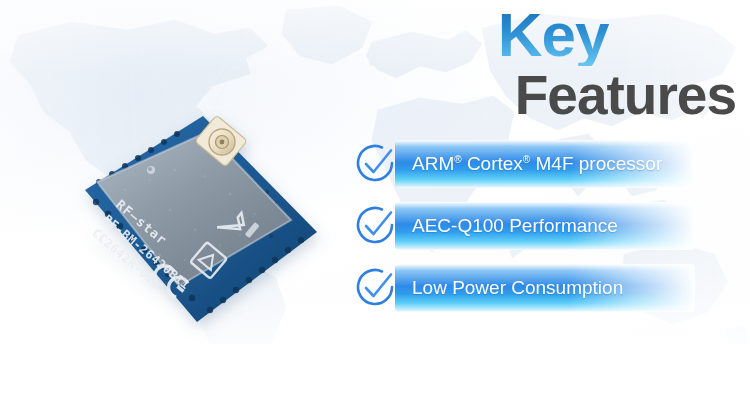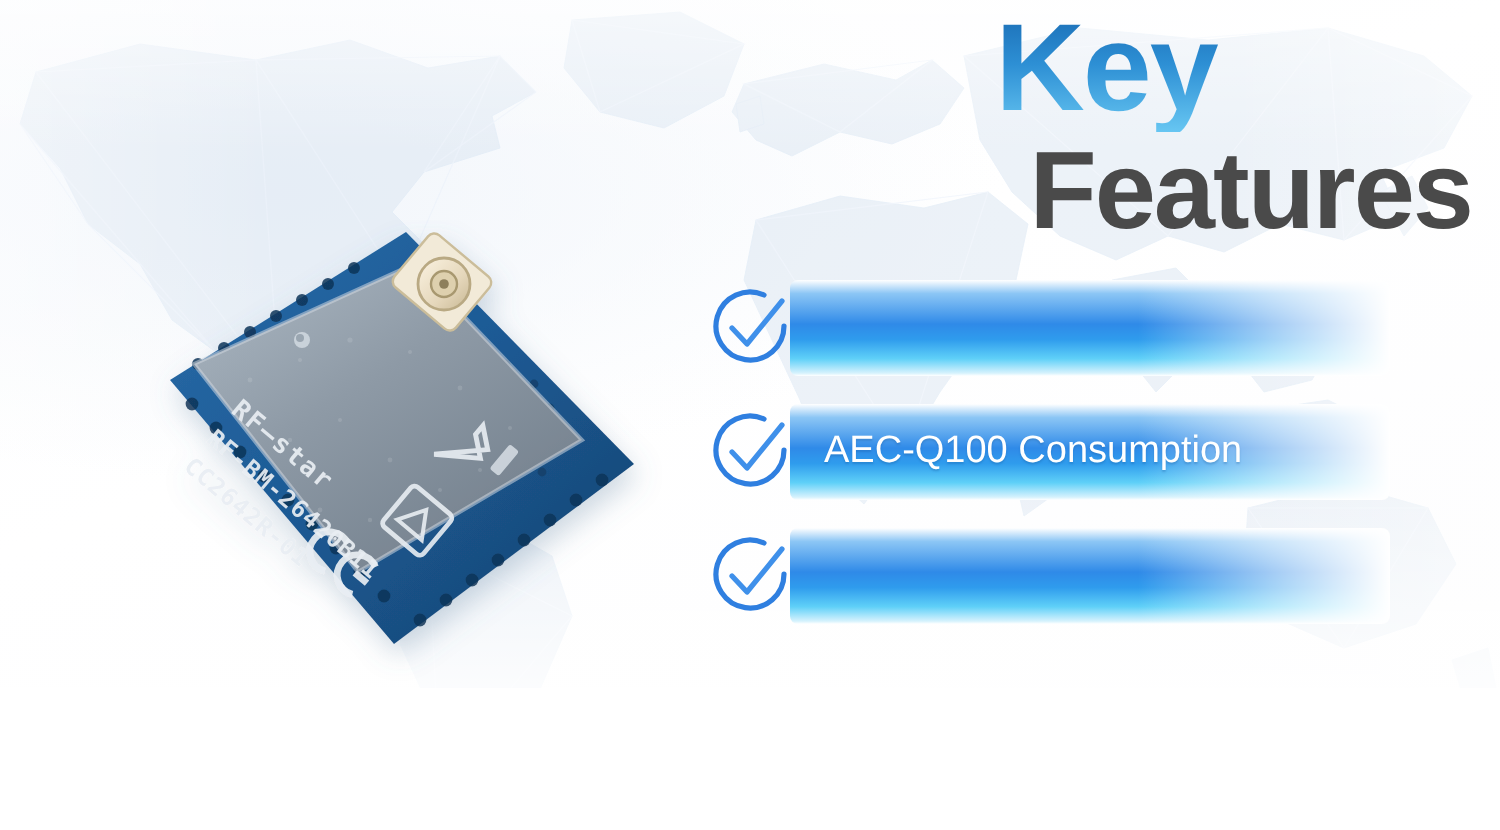--- a/index.html
+++ b/index.html
@@ -327,40 +327,46 @@
   <div id="feature-list">
 
     <div class="feature-row">
       <div class="feature-bar"></div>
       <div class="check-icon">
         <svg viewBox="0 0 46 46" xmlns="http://www.w3.org/2000/svg">
           <path d="M30 6.5 A17 17 0 1 0 40 22" fill="none" stroke="#2f7fe0" stroke-width="2.6" stroke-linecap="round"></path>
           <path d="M14 23 L21.5 31 L39 9.5" fill="none" stroke="#3f90ea" stroke-width="2.6" stroke-linecap="round" stroke-linejoin="round"></path>
         </svg>
       </div>
+      <div class="feature-label">
+        <span>ARM</span><sup>®</sup><span> Cortex</span><sup>®</sup><span> M4F processor</span>
+      </div>
     </div>
 
     <div class="feature-row">
       <div class="feature-bar"></div>
       <div class="check-icon">
         <svg viewBox="0 0 46 46" xmlns="http://www.w3.org/2000/svg">
           <path d="M30 6.5 A17 17 0 1 0 40 22" fill="none" stroke="#2f7fe0" stroke-width="2.6" stroke-linecap="round"></path>
           <path d="M14 23 L21.5 31 L39 9.5" fill="none" stroke="#3f90ea" stroke-width="2.6" stroke-linecap="round" stroke-linejoin="round"></path>
         </svg>
       </div>
       <div class="feature-label">
-        <span>AEC-Q100 Consumption</span>
+        <span>AEC-Q100 Performance</span>
       </div>
     </div>
 
 
     <div class="feature-row">
       <div class="feature-bar"></div>
       <div class="check-icon">
         <svg viewBox="0 0 46 46" xmlns="http://www.w3.org/2000/svg">
           <path d="M30 6.5 A17 17 0 1 0 40 22" fill="none" stroke="#2f7fe0" stroke-width="2.6" stroke-linecap="round"></path>
           <path d="M14 23 L21.5 31 L39 9.5" fill="none" stroke="#3f90ea" stroke-width="2.6" stroke-linecap="round" stroke-linejoin="round"></path>
         </svg>
       </div>
+      <div class="feature-label">
+        <span>Low Power Consumption</span>
+      </div>
     </div>
 
   </div>
 </div>
 
 </body></html>

